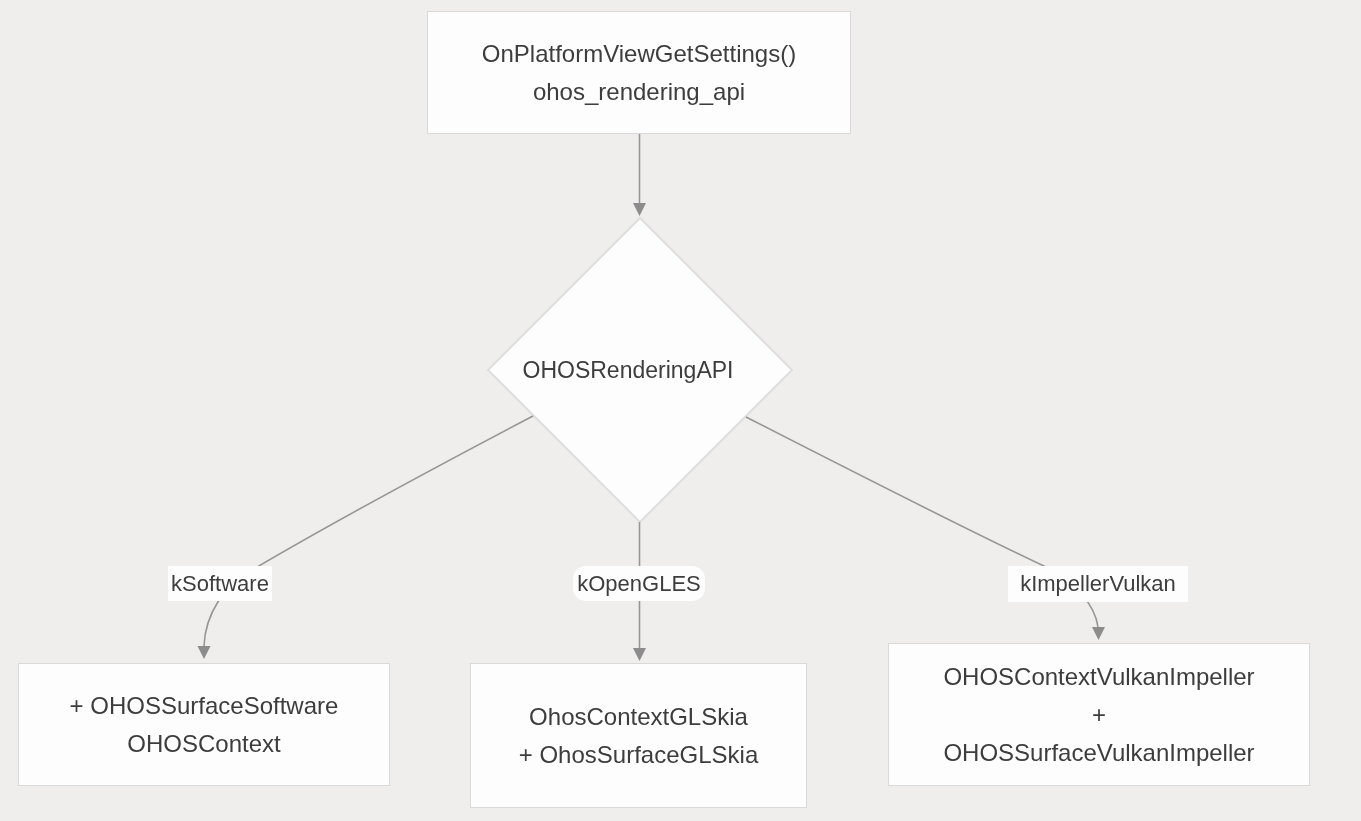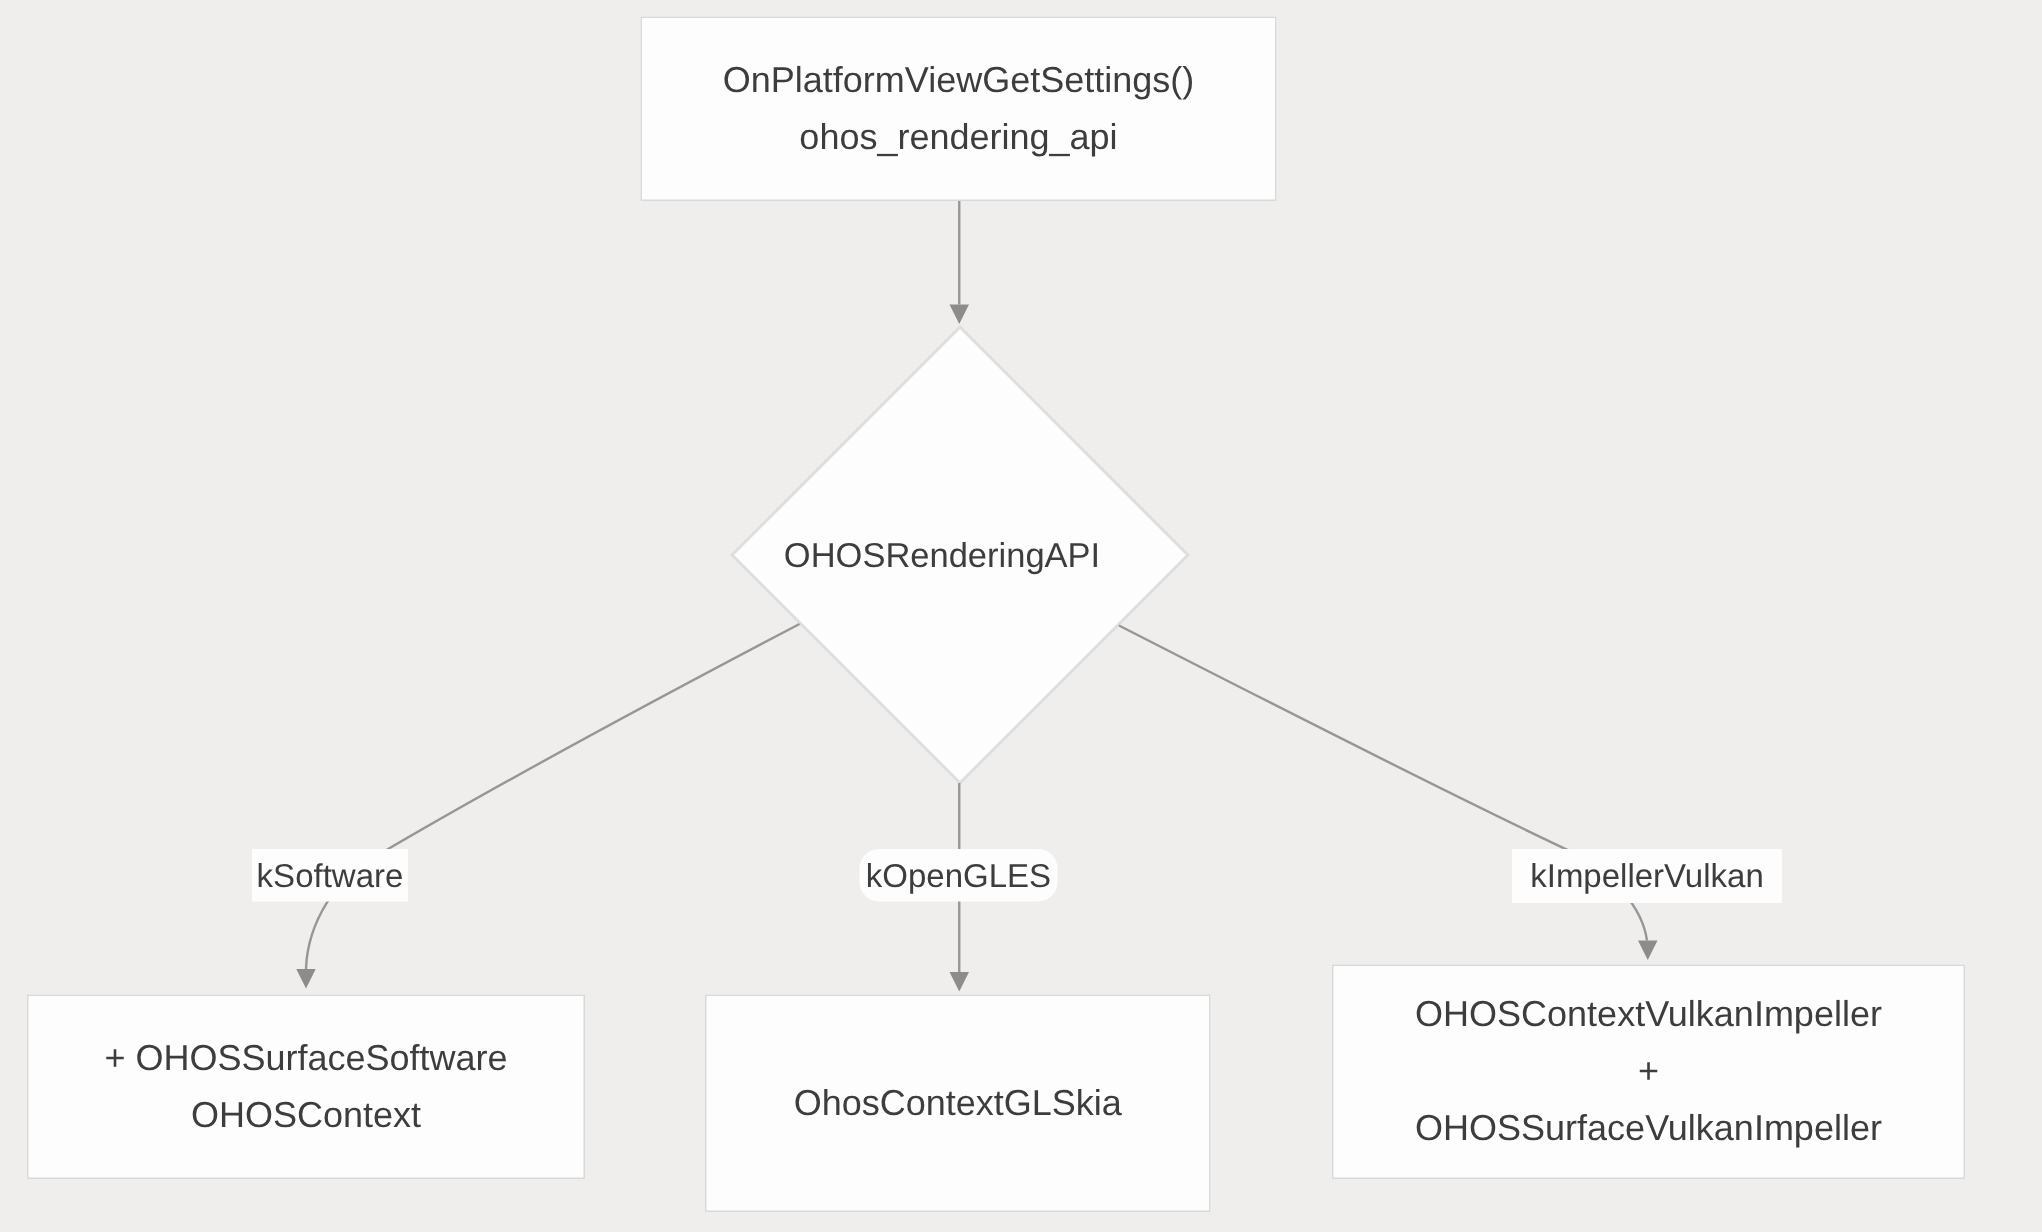--- a/index.html
+++ b/index.html
@@ -99,20 +99,21 @@
   <div class="edge-label edge-label-opengles">kOpenGLES</div>
   <div class="edge-label edge-label-vulkan">kImpellerVulkan</div>
 
   <div class="node node-software">
     <div>+ OHOSSurfaceSoftware</div>
     <div>OHOSContext</div>
   </div>
 
   <div class="node node-opengles">
     <div>OhosContextGLSkia</div>
+    <div>+ OhosSurfaceGLSkia</div>
   </div>
 
   <div class="node node-vulkan">
     <div>OHOSContextVulkanImpeller</div>
     <div>+</div>
     <div>OHOSSurfaceVulkanImpeller</div>
   </div>
 
 </div>
 

